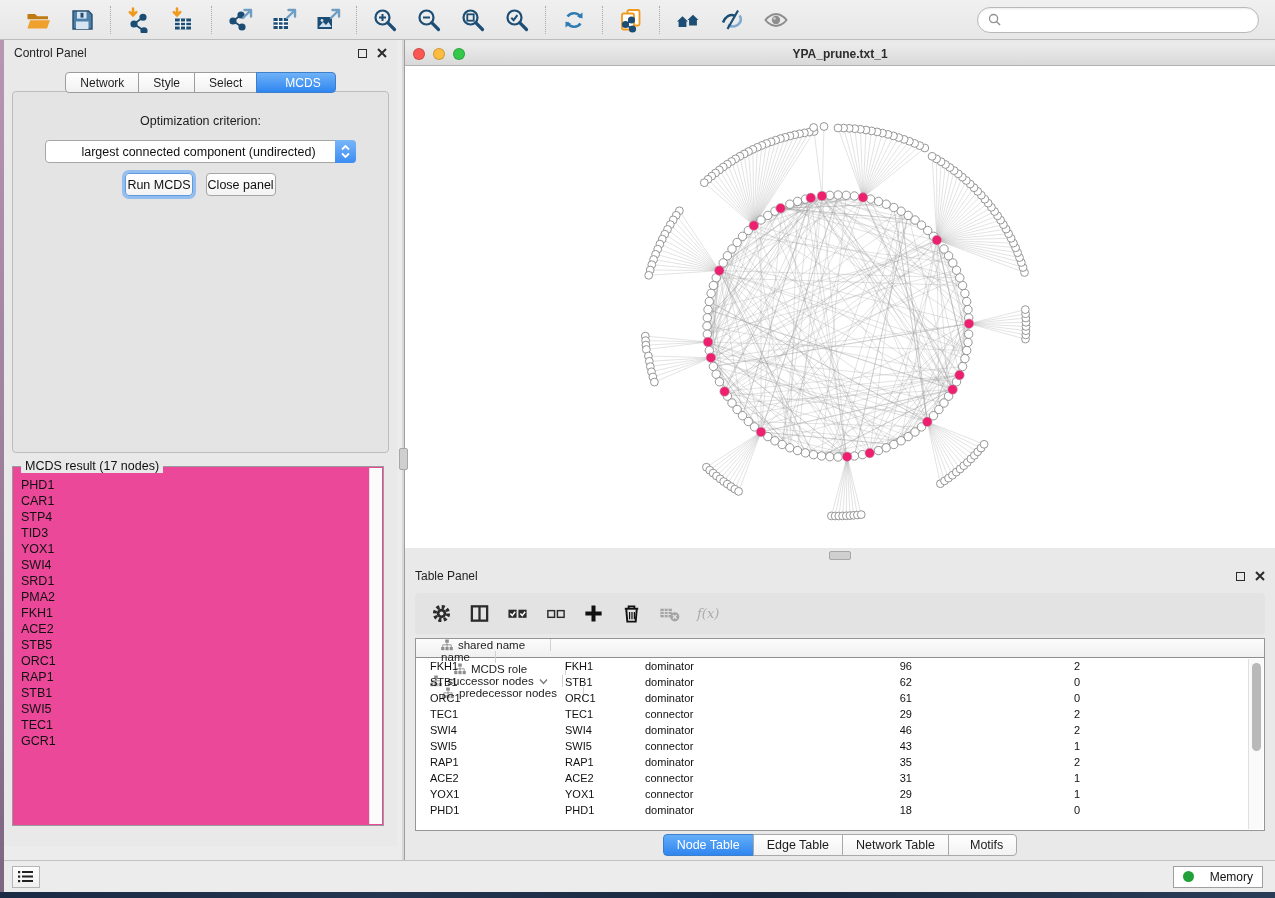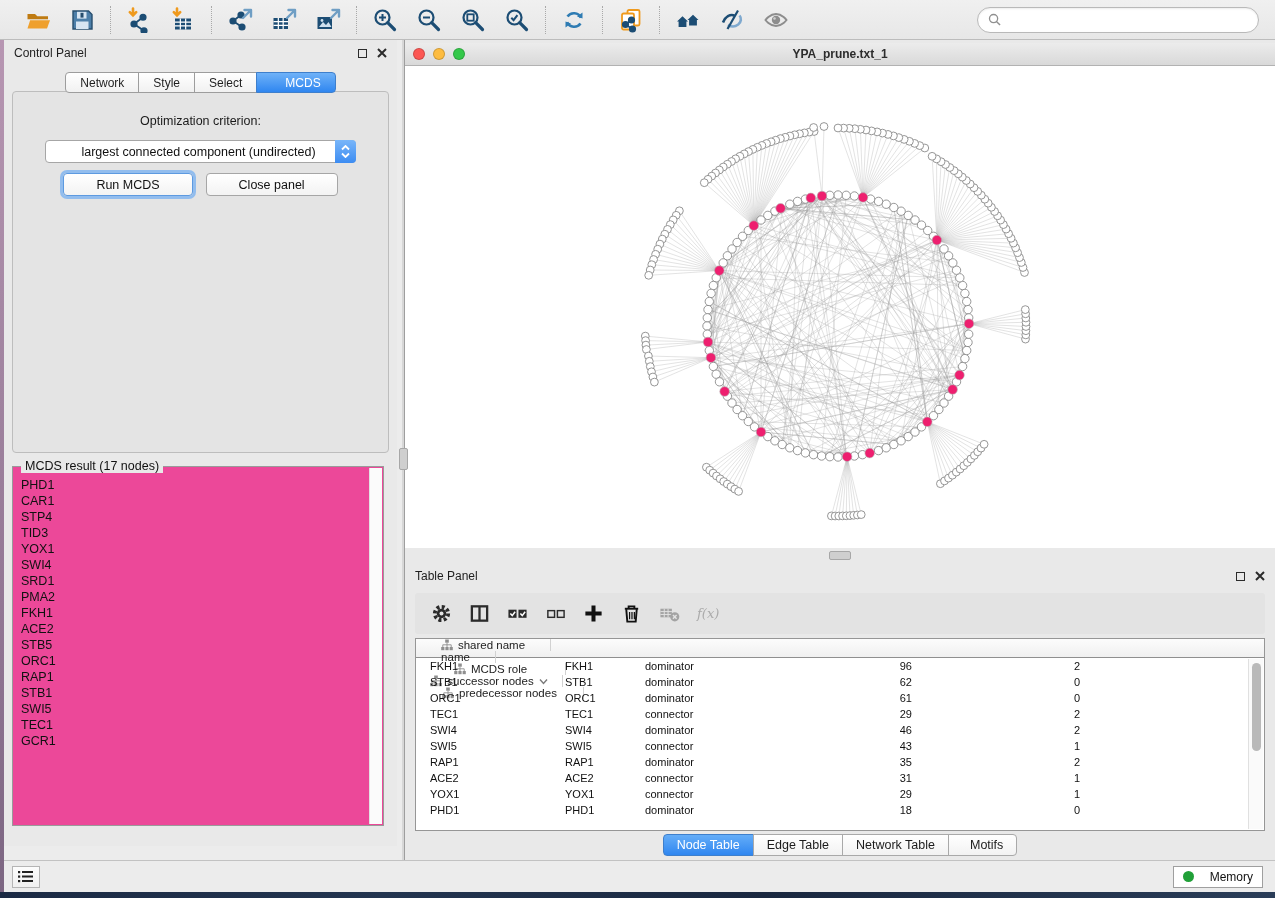--- a/index.html
+++ b/index.html
@@ -41,21 +41,21 @@
   .mcds-box { position:absolute; left:8px; right:8px; top:51px; height:362px;
     background:#e4e4e4; border:1px solid #bdbdbd; border-radius:4px; }
   .crit-label { text-align:center; font-size:12.5px; color:#1a1a1a; margin-top:22px; }
   .crit-select { position:relative; margin:12px 32px 0 32px; height:23px; background:#fff;
     border:1px solid #a6a6a6; border-radius:4px; display:flex; align-items:center; cursor:pointer; }
   .crit-value { flex:1; font-size:12.5px; color:#111; text-align:center; padding-right:4px; }
   .crit-stepper { position:absolute; right:-1px; top:-1px; width:21px; height:23px; border-radius:0 4px 4px 0;
     background:linear-gradient(#79b6f9,#3c8cf2); display:flex; flex-direction:column; align-items:center; justify-content:center; gap:1px; }
   .crit-stepper svg { display:block; }
   .btn-row { display:flex; justify-content:center; gap:13px; margin-top:10px; }
-  .ui-btn { height:23px; padding:0 32px; font-size:12.5px; color:#111; background:linear-gradient(#fff,#f3f3f3);
+  .ui-btn { height:23px; padding:0 1px; font-size:12.5px; color:#111; background:linear-gradient(#fff,#f3f3f3);
     border:1px solid #a6a6a6; border-radius:4px; cursor:pointer; }
   .ui-btn.focused { box-shadow:0 0 0 3px rgba(92,163,245,.6); border-color:#5d9ae0; }
 
   .result-box { position:absolute; left:8px; right:13px; top:426px; bottom:20px;
     border:1px solid #9a9a9a; background:#ec4899; }
   .result-legend { position:absolute; top:-8px; left:8px; background:#e9e9e9; padding:0 4px; font-size:12.5px; color:#111; }
   .result-list { position:absolute; inset:10px 14px 2px 8px; overflow:hidden; }
   .result-item { font-size:12.5px; color:#111; line-height:16px; }
   .result-scroll { position:absolute; top:1px; bottom:1px; right:1px; width:13px; background:#fbfbfb; border-left:1px solid #e2e2e2; }
 

